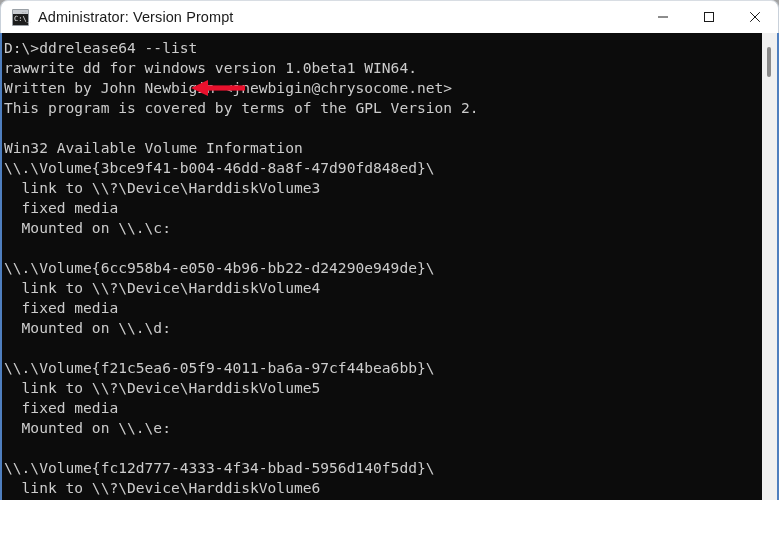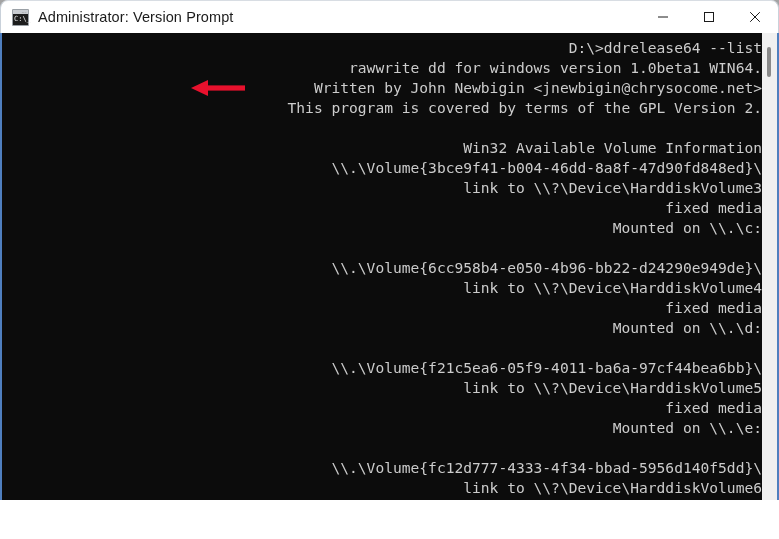--- a/index.html
+++ b/index.html
@@ -128,21 +128,21 @@
   #console-text {
     font-family: "DejaVu Sans Mono", monospace;
     font-size: 14.6px;
     line-height: 20px;
     color: #cccccc;
     white-space: pre;
     margin: 0;
     padding: 5px 0 0 2px;
     letter-spacing: 0px;
   }
-  .line { height: 20px; white-space: pre; text-align: right; }
+  .line { height: 20px; white-space: pre; }
 
   
   #scrollbar {
     position: absolute;
     right: 0;
     top: 0;
     bottom: 0;
     width: 15px;
     background: #f0f0f0;
   }

